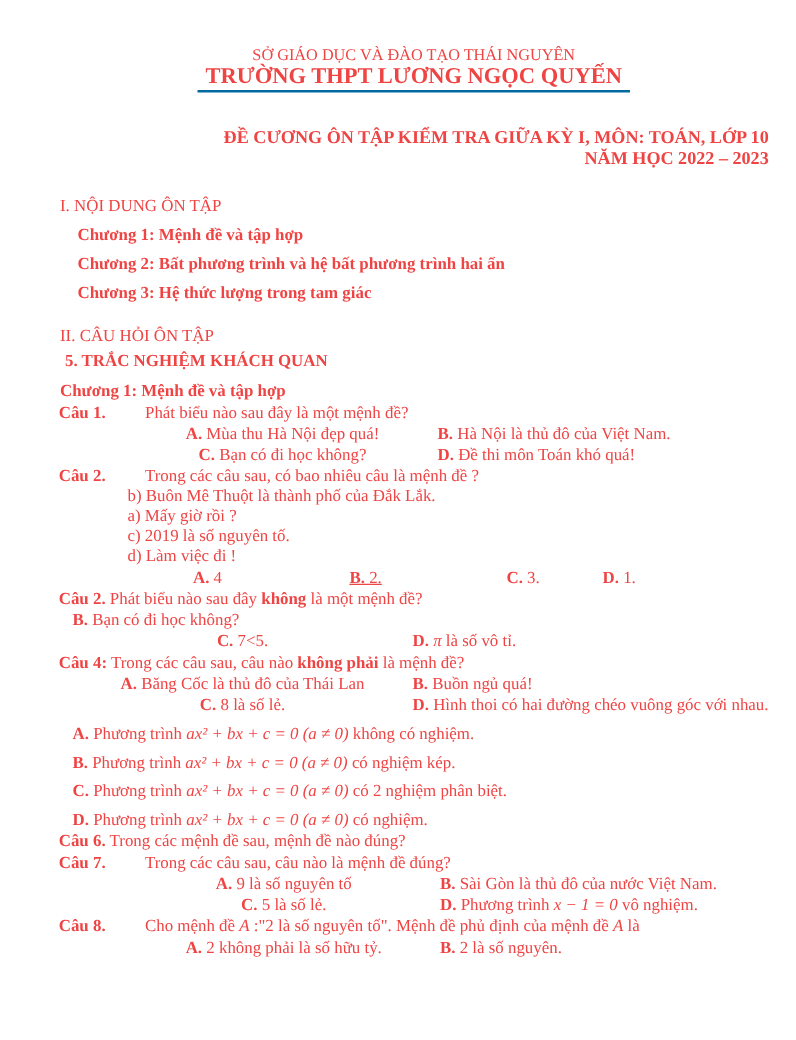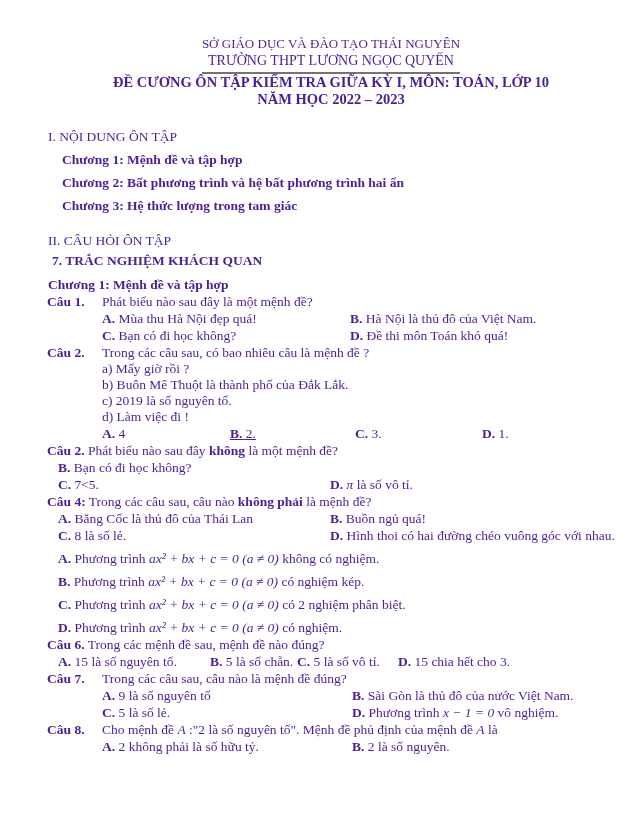--- a/index.html
+++ b/index.html
@@ -5,51 +5,51 @@
   html,body{margin:0;padding:0;background:#fff;}
   .page{
     position:relative;
     width:637px;height:832px;
     background:#ffffff;
     box-sizing:border-box;
     padding:30px 22px 0 47px;
     font-family:"Liberation Serif","DejaVu Serif",serif;
     font-size:13.5px;
     line-height:17px;
-    color:#4c1d95;
+    color:#ef4444;
     overflow:hidden;
   }
   
   .hdr{text-align:center;margin-top:6px;line-height:15px;}
   .dept{font-size:13px;}
   .school{
     display:inline-block;
-    font-size:14px;font-weight:normal;
-    border-bottom:2px solid #737373;
+    font-size:18px;font-weight:bold;
+    border-bottom:2px solid #0369a1;
     padding:1px 6px 4px 6px;
     margin-top:1px;
   }
-  .title-block{text-align:center;font-weight:bold;font-size:14.5px;line-height:17px;}
+  .title-block{text-align:right;margin-top:28px;font-weight:bold;font-size:14.5px;line-height:17px;}
   
   .h-main{font-weight:normal;margin:20px 0 0 1px;}
   .chap{font-weight:bold;margin:6px 0 0 15px;}
   .h-main.tight{margin-top:18px;}
   .h-sub{font-weight:bold;margin:3px 0 0 5px;}
   .h-chap1{font-weight:bold;margin:7px 0 0 1px;}
   
   .q{margin:0;}
   .qlabel{font-weight:bold;}
-  .hang{display:flex;}
+  .hang{display:flex;gap:14px;}
   .hang .qlabel{flex:none;width:55px;}
   .hang .qtext{flex:1;}
   .olabel{font-weight:bold;}
   .orow{display:flex;}
   .ind{margin-left:55px;}
   .ind2{margin-left:11px;}
-  .orow .cell{flex:none;}
+  .orow .cell{flex:none;text-align:center;}
   .orow .last{flex:1;}
   .o-q1 .c1{width:248px;}
   .o-q34 .c1{width:272px;}
   .o-q78 .c1{width:250px;}
   .o-q2 .c1{width:128px;}
   .o-q2 .c2{width:125px;text-decoration:underline;}
   .o-q2 .c3{width:127px;}
   .o-q6 .c1{width:152px;}
   .o-q6 .c2{width:87px;}
   .o-q6 .c3{width:101px;}
@@ -72,21 +72,21 @@
   <div class="title-block">
     <div>ĐỀ CƯƠNG ÔN TẬP KIỂM TRA GIỮA KỲ I, MÔN: TOÁN, LỚP 10</div>
     <div>NĂM HỌC 2022 – 2023</div>
   </div>
 
   <div class="h-main">I. NỘI DUNG ÔN TẬP</div>
   <div class="chap">Chương 1: Mệnh đề và tập hợp</div>
   <div class="chap">Chương 2: Bất phương trình và hệ bất phương trình hai ẩn</div>
   <div class="chap">Chương 3: Hệ thức lượng trong tam giác</div>
   <div class="h-main tight">II. CÂU HỎI ÔN TẬP</div>
-  <div class="h-sub">7. TRẮC NGHIỆM KHÁCH QUAN</div>
+  <div class="h-sub">5. TRẮC NGHIỆM KHÁCH QUAN</div>
   <div class="h-chap1">Chương 1: Mệnh đề và tập hợp</div>
 
   <div class="q">
     <div class="hang">
       <span class="qlabel">Câu 1.</span>
         <span class="qtext">Phát biểu nào sau đây là một mệnh đề?</span>
     </div>
     <div class="orow ind o-q1">
       <span class="cell c1"><span class="olabel">A.</span> <span>Mùa thu Hà Nội đẹp quá!</span></span>
       <span class="last"><span class="olabel">B.</span> <span>Hà Nội là thủ đô của Việt Nam.</span></span>
@@ -96,22 +96,22 @@
       <span class="last"><span class="olabel">D.</span> <span>Đề thi môn Toán khó quá!</span></span>
     </div>
   </div>
 
   <div class="q">
     <div class="hang">
       <span class="qlabel">Câu 2.</span>
         <span class="qtext">Trong các câu sau, có bao nhiêu câu là mệnh đề ?</span>
     </div>
     <div class="items">
+      <div>b) Buôn Mê Thuột là thành phố của Đắk Lắk.</div>
       <div>a) Mấy giờ rồi ?</div>
-      <div>b) Buôn Mê Thuột là thành phố của Đắk Lắk.</div>
       <div>c) 2019 là số nguyên tố.</div>
       <div>d) Làm việc đi !</div>
     </div>
     <div class="orow ind o-q2">
       <span class="cell c1"><span class="olabel">A.</span> <span>4</span></span>
       <span class="cell c2"><span class="olabel">B.</span> <span>2.</span></span>
       <span class="cell c3"><span class="olabel">C.</span> <span>3.</span></span>
       <span class="last"><span class="olabel">D.</span> <span>1.</span></span>
     </div>
   </div>
@@ -147,26 +147,20 @@
     <div class="optline"><span class="olabel">A.</span> <span>Phương trình </span><span class="math">ax² + bx + c = 0 (a ≠ 0)</span><span> không có nghiệm.</span></div>
     <div class="optline"><span class="olabel">B.</span> <span>Phương trình </span><span class="math">ax² + bx + c = 0 (a ≠ 0)</span><span> có nghiệm kép.</span></div>
     <div class="optline"><span class="olabel">C.</span> <span>Phương trình </span><span class="math">ax² + bx + c = 0 (a ≠ 0)</span><span> có 2 nghiệm phân biệt.</span></div>
     <div class="optline"><span class="olabel">D.</span> <span>Phương trình </span><span class="math">ax² + bx + c = 0 (a ≠ 0)</span><span> có nghiệm.</span></div>
   </div>
 
   <div class="q">
     <div>
       <span class="qlabel">Câu 6.</span> <span>Trong các mệnh đề sau, mệnh đề nào đúng?</span>
     </div>
-    <div class="orow ind2 o-q6">
-      <span class="cell c1"><span class="olabel">A.</span> <span>15 là số nguyên tố.</span></span>
-      <span class="cell c2"><span class="olabel">B.</span> <span>5 là số chẵn.</span></span>
-      <span class="cell c3"><span class="olabel">C.</span> <span>5 là số vô tỉ.</span></span>
-      <span class="last"><span class="olabel">D.</span> <span>15 chia hết cho 3.</span></span>
-    </div>
   </div>
 
   <div class="q">
     <div class="hang">
       <span class="qlabel">Câu 7.</span>
         <span class="qtext">Trong các câu sau, câu nào là mệnh đề đúng?</span>
     </div>
     <div class="orow ind o-q78">
       <span class="cell c1"><span class="olabel">A.</span> <span>9 là số nguyên tố</span></span>
       <span class="last"><span class="olabel">B.</span> <span>Sài Gòn là thủ đô của nước Việt Nam.</span></span>

